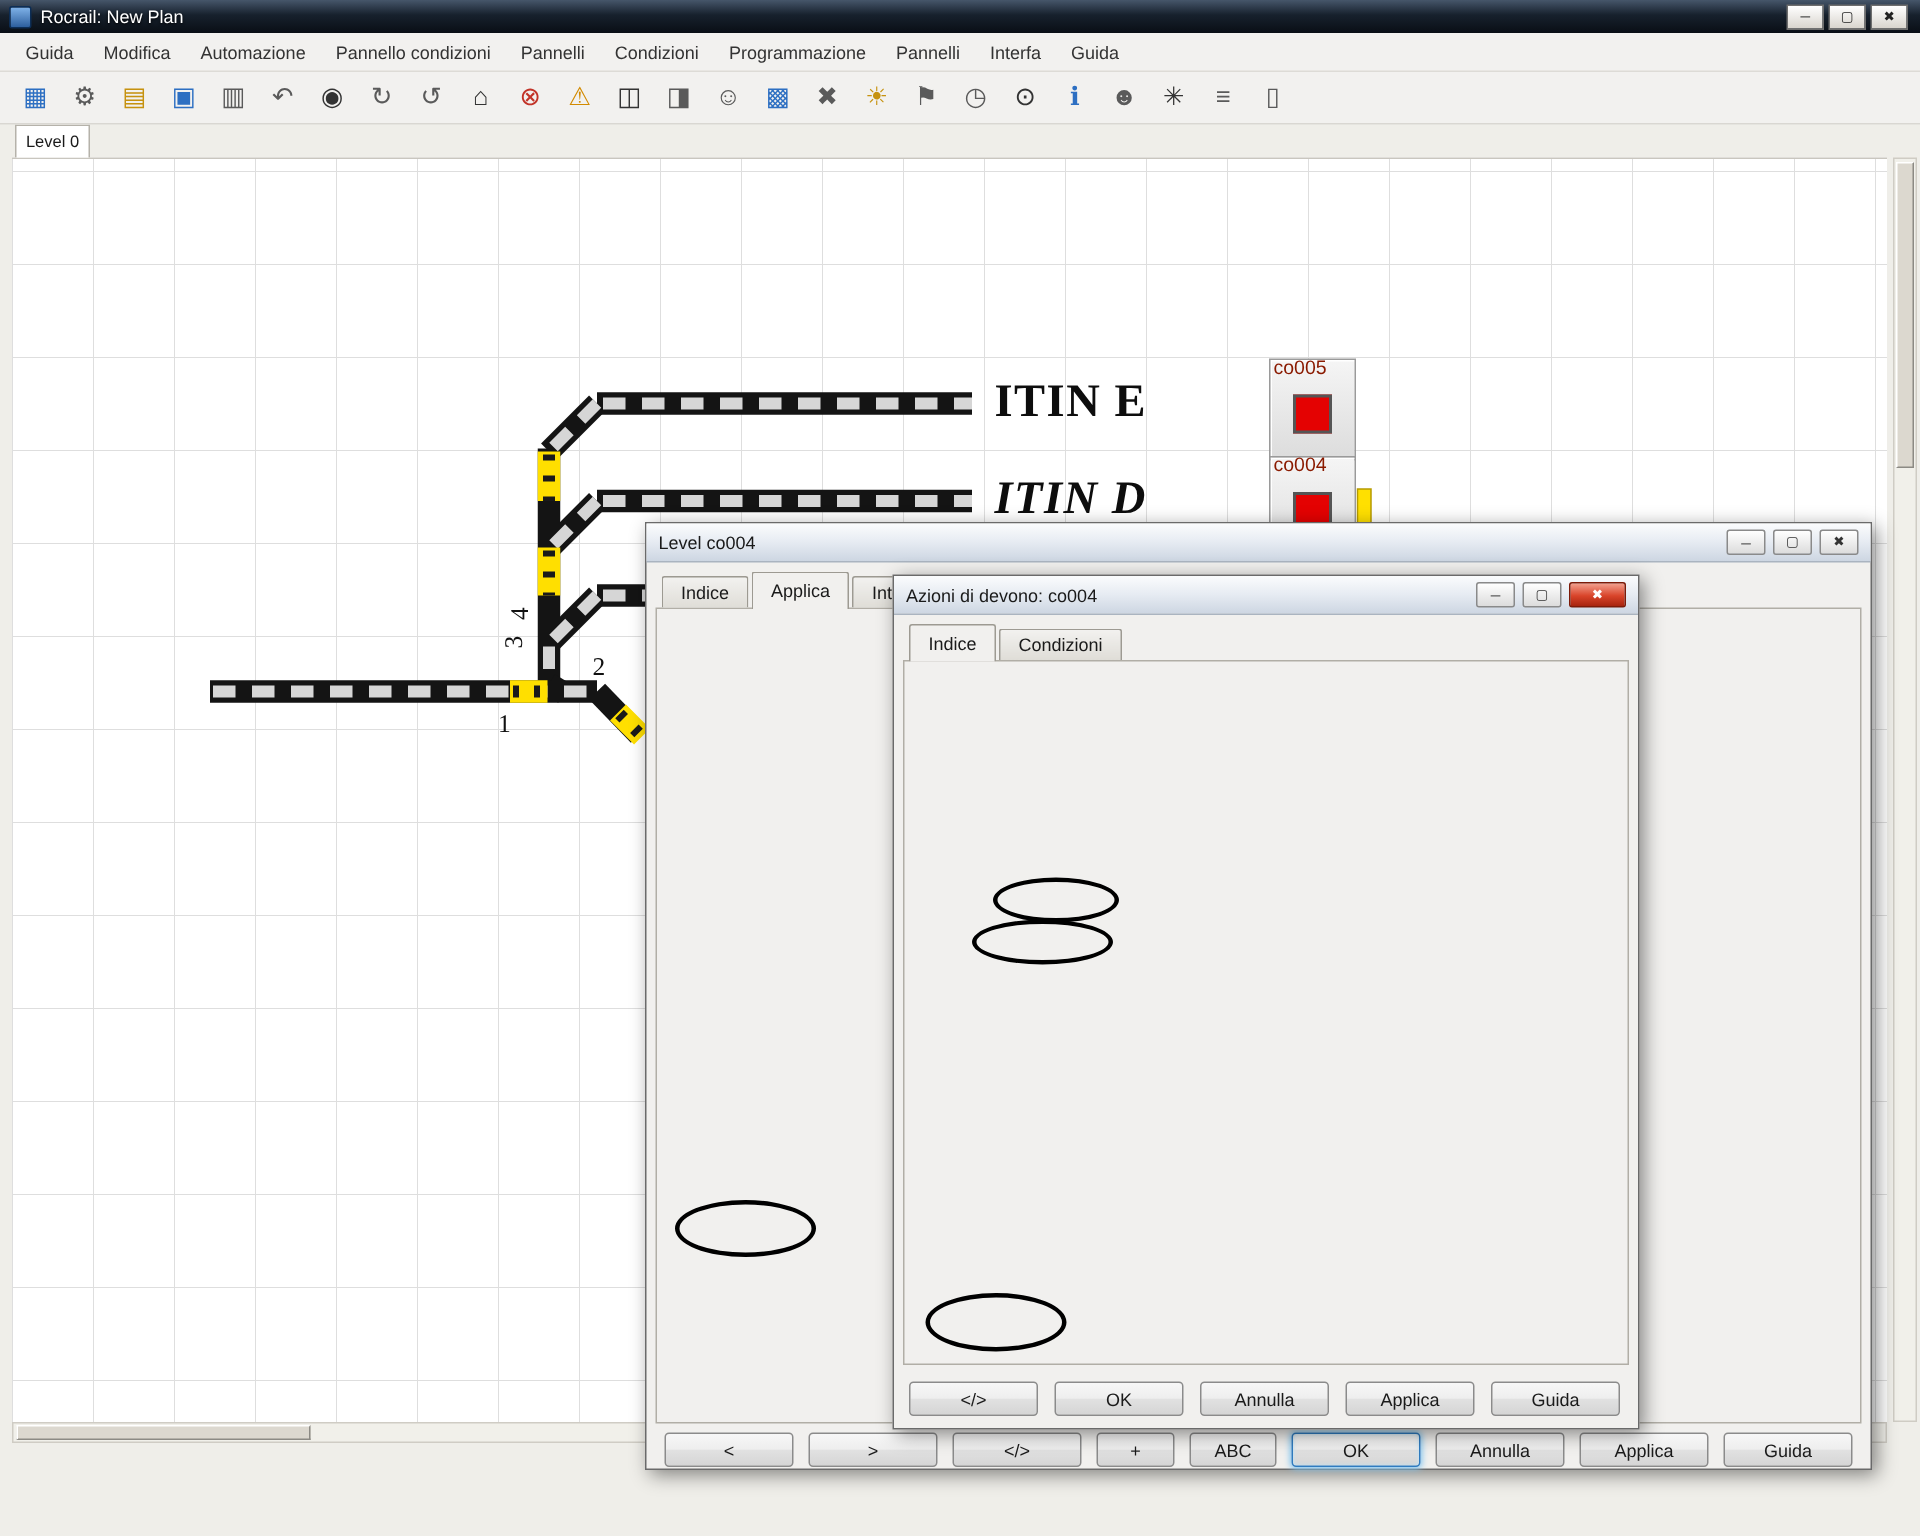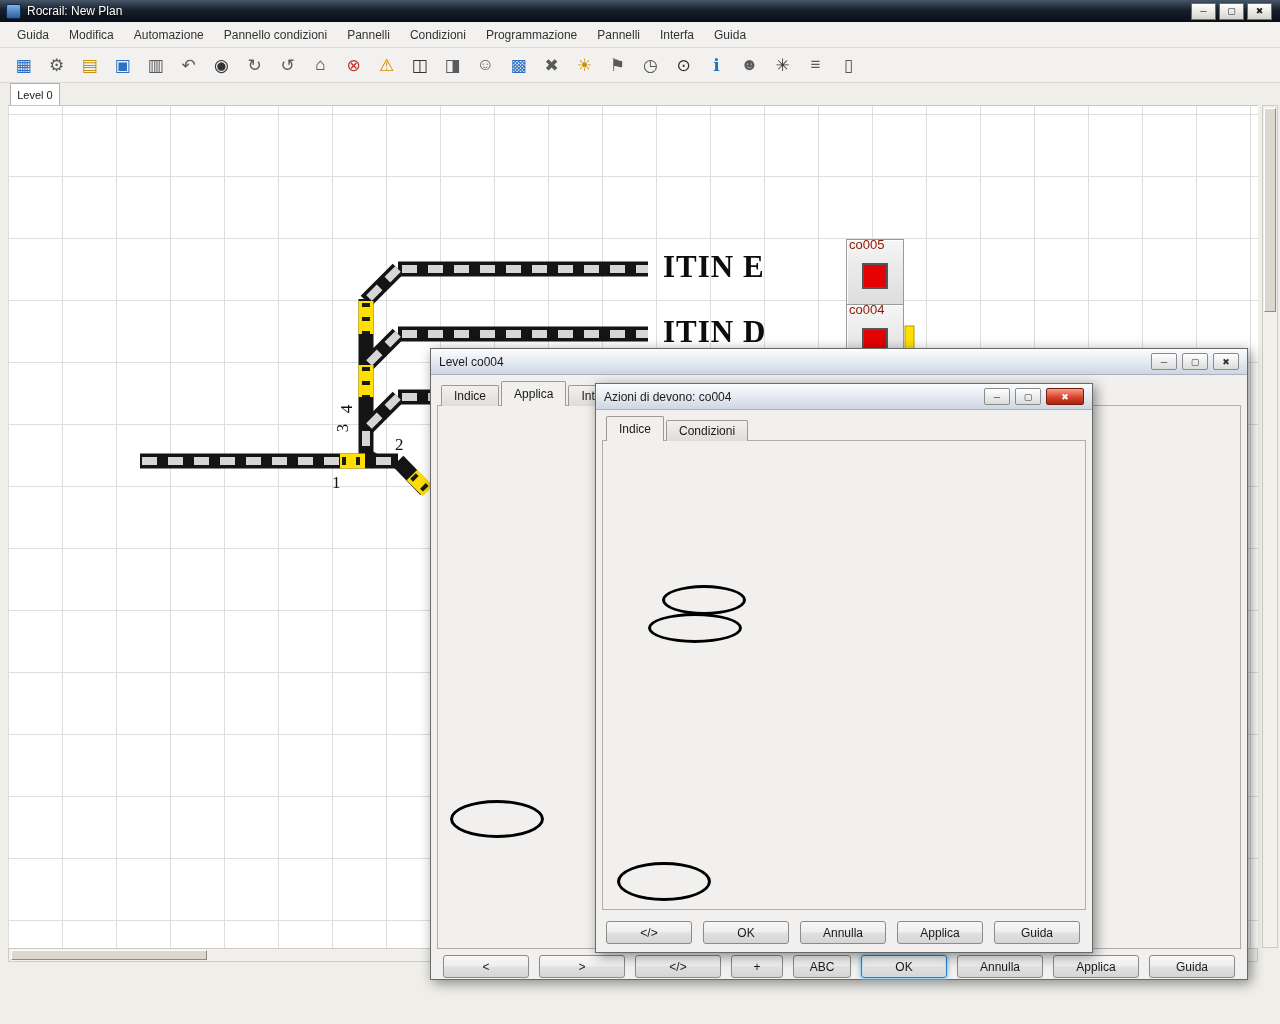--- a/index.html
+++ b/index.html
@@ -38,21 +38,21 @@
   .sb-thumb{position:absolute;background:#dcd8cf;border:1px solid;border-color:#ffffff #8c8a84 #8c8a84 #ffffff;}
   #statusbar{left:0;top:962px;width:1280px;height:26px;background:#efeee9;display:flex;gap:3px;padding:3px 2px;z-index:3;}
   .status-cell{border:1px solid;border-color:#9a978f #ffffff #ffffff #9a978f;padding:2px 8px;font-size:11px;color:#333;background:#efeee9;}
 
   
   .dialog{position:absolute;background:#f1f0ee;border:1px solid #6a6a6a;box-shadow:3px 3px 12px rgba(0,0,0,.45);}
   .dlg-titlebar{height:26px;display:flex;align-items:center;padding:0 8px;background:linear-gradient(#fbfcfd,#e6ebf2 50%,#cdd6e2);border-bottom:1px solid #aab4c0;font-size:12px;}
   .dcaps{margin-left:auto;display:flex;gap:5px;}
   .dcap{width:26px;height:17px;background:linear-gradient(#ffffff,#dcdcdc);border:1px solid #8a8a8a;border-radius:2px;font-size:9px;display:flex;align-items:center;justify-content:center;color:#333;}
   .dcap.close-red{width:38px;background:linear-gradient(#f2a08e,#d9442a 55%,#a8240e);color:#fff;border-color:#7c1a08;}
-  .tabstrip{position:absolute;display:flex;z-index:3;align-items:center;}
+  .tabstrip{position:absolute;display:flex;z-index:3;}
   .tab{margin-top:3px;height:21px;padding:3px 12px 0 12px;background:linear-gradient(#f2f1ef,#dfddd7);border:1px solid #9d9a92;border-bottom:none;border-radius:2px 2px 0 0;margin-right:2px;font-size:12px;}
   .tab.sel{margin-top:0;height:25px;padding-top:5px;background:#f1f0ee;}
   .tabpanel{position:absolute;border:1px solid #b1aea6;background:#f1f0ee;z-index:1;}
   .lbl{position:absolute;height:22px;display:flex;align-items:center;justify-content:flex-end;font-size:12px;}
   .lbl-l{justify-content:flex-start;}
   .field{position:absolute;background:#fff;border:1px solid #9a9a9a;height:22px;padding:2px 5px;font-size:12px;display:flex;align-items:center;overflow:hidden;white-space:nowrap;}
   .combo{padding-right:20px;}
   .arr{position:absolute;top:2px;right:2px;bottom:2px;width:16px;background:linear-gradient(#f8f8f8,#dadada);border:1px solid #b9b9b9;font-size:7px;display:flex;align-items:center;justify-content:center;color:#333;}
   .ud{position:absolute;right:2px;top:2px;bottom:2px;width:14px;display:flex;flex-direction:column;gap:1px;}
   .ud span{flex:1;border:1px solid #b9b9b9;background:linear-gradient(#f8f8f8,#dadada);font-size:5px;display:flex;align-items:center;justify-content:center;color:#333;}
@@ -189,21 +189,21 @@
       <line x1="358" y1="197" x2="358" y2="228"></line>
       <line x1="358" y1="261" x2="358" y2="291"></line>
       <line x1="334" y1="355" x2="356" y2="355"></line>
       <line x1="405" y1="370" x2="419" y2="384"></line>
     </g>
 
     <rect x="897" y="220" width="9" height="26" fill="#ffe000" stroke="#b69b00"></rect>
   </svg>
 
   <div class="track-label" style="left:655px;top:143px;">ITIN E</div>
-  <div class="track-label" style="left:655px;top:208px;">ITIN D</div>
+  <div class="track-label" style="left:655px;top:208px;font-style:italic;">ITIN D</div>
   <div class="route-num" style="left:324px;top:367px;">1</div>
   <div class="route-num" style="left:387px;top:329px;">2</div>
   <div class="route-num rot" style="left:331px;top:312px;">3</div>
   <div class="route-num rot" style="left:335px;top:293px;">4</div>
 
   <div class="signal" style="left:838px;top:133px;">
     <span class="sig-label">co005</span>
     <span class="sig-red"></span>
   </div>
   <div class="signal" style="left:838px;top:198px;">

